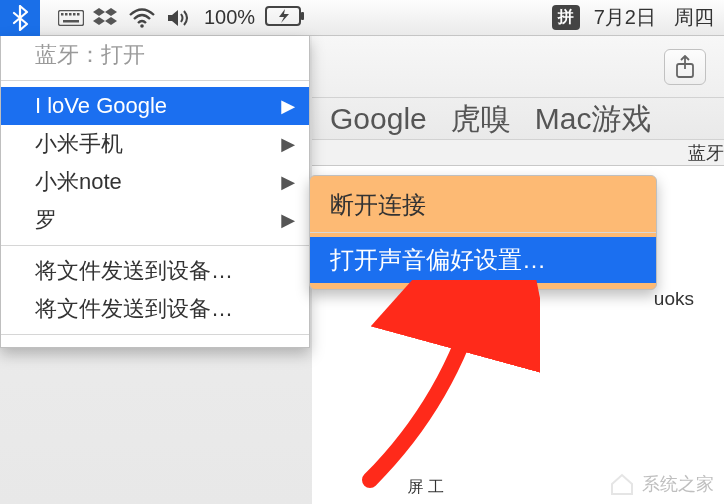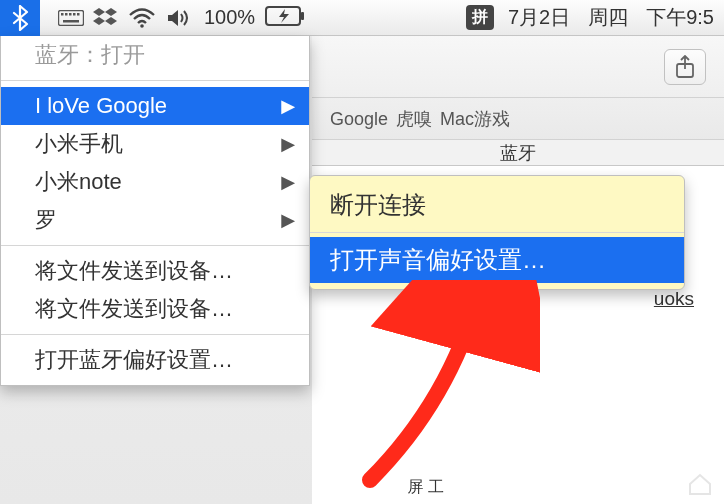--- a/index.html
+++ b/index.html
@@ -44,22 +44,22 @@
     .dd-row.disabled { color:#9a9a9a; }
     .dd-row.section { color:#9a9a9a; font-size:22px;}
     .dd-row.selected { background:#1b6ff0; color:#fff; }
     .dd-sep { height:1px; background:#d6d6d6; margin:6px 0;}
     .arrow-ind {
       position:absolute; right:14px; font-size:18px;
       color: inherit;
     }
     .submenu {
       position:absolute; left:309px; top:175px;
-      width: 376px;
-      background:#fef9c3;
+      width: 348px;
+      background:#fdba74;
       border:1px solid #bfbfbf;
       border-radius:6px;
       box-shadow: 0 6px 14px rgba(0,0,0,0.25);
       z-index:40;
       padding:6px 0;
     }
     .sm-row {
       height:46px; display:flex; align-items:center;
       padding:0 20px; font-size:24px; color:#333;
     }
@@ -76,36 +76,36 @@
       display:flex; align-items:center; justify-content:flex-end;
       padding-right:18px;
     }
     .share-btn {
       width:42px; height:36px;
       border:1px solid #c1c1c1; border-radius:6px;
       background:linear-gradient(#fdfdfd,#efefef);
       display:flex; align-items:center; justify-content:center;
     }
     .bookmark-bar {
-      height:42px; display:flex; align-items:center; gap:8px;
-      padding-left:18px; font-size:18px; color:#555;
+      height:42px; display:flex; align-items:center; gap:24px;
+      padding-left:18px; font-size:30px; color:#555;
     }
     .tabstrip {
       height:26px; background:#f2f2f2;
       position:absolute; bottom:0; left:0; right:0;
       border-top:1px solid #d2d2d2;
-      font-size:18px; text-align:center; padding-right:0; line-height:26px; color:#333;font-family:Liberation Serif, serif;
+      font-size:18px; text-align:right; padding-right:0; line-height:26px; color:#333;font-family:Liberation Serif, serif;
     }
     .page-bg {
       position:absolute; top:166px; left:312px; right:0; bottom:0;
       background:#fff; z-index:1;
     }
     .page-link {
       position:absolute; top:288px; right:30px;
-      font-size:19px; color:#333; text-decoration:underline;
+      font-size:19px; color:#333; 
       z-index:2;
     }
     .red-arrow {
       position:absolute; left:340px; top:280px;
       z-index:50; pointer-events:none;
     }
     .watermark {
       position:absolute; right:10px; bottom:8px;
       font-size:18px; color:#bfbfbf; z-index:3;
       display:flex; align-items:center; gap:6px;
@@ -164,21 +164,20 @@
           <rect x="1" y="1" width="34" height="18" rx="3" fill="none" stroke="#444" stroke-width="2"></rect>
           <rect x="36" y="6" width="3" height="8" rx="1" fill="#444"></rect>
           <path d="M20 3 L14 11 L19 11 L16 17 L24 8 L19 8 Z" fill="#444"></path>
         </svg>
     </span>
   </div>
   <div class="mb-end">
     <span style="background:#444;color:#fff;font-size:16px;padding:2px 6px;border-radius:4px;font-weight:600;">拼</span>
     <span class="mb-text">7月2日</span>
     <span class="mb-text">周四</span>
-    <span class="mb-text">下午9:5</span>
   </div>
 </div>
 
 <div class="dropdown">
   <div class="dd-row disabled">
       <span>蓝牙：打开</span>
     </div>
   <div class="dd-sep"></div>
   <div class="dd-row selected">
     <span>I loVe Google</span>
@@ -197,23 +196,20 @@
     <span class="arrow-ind" style="color:#555">▶</span>
   </div>
   <div class="dd-sep"></div>
   <div class="dd-row">
       <span>将文件发送到设备…</span>
     </div>
   <div class="dd-row">
       <span>将文件发送到设备…</span>
     </div>
   <div class="dd-sep"></div>
-  <div class="dd-row">
-      <span>打开蓝牙偏好设置…</span>
-    </div>
 </div>
 
 <div class="submenu">
   <div class="sm-row">
       <span>断开连接</span>
     </div>
   <div class="sm-sep"></div>
   <div class="sm-row selected">
       <span>打开声音偏好设置…</span>
     </div>
@@ -249,13 +245,14 @@
   </defs>
   <path d="M30 200 Q110 120 140 10" stroke="#ff2a1a" stroke-width="16" fill="none" marker-end="url(#ah)" stroke-linecap="round"></path>
 </svg>
 
 <span class="partial-text">屏 工</span>
 
 <div class="watermark">
   <svg width="28" height="24" viewBox="0 0 28 24">
       <path d="M4 12 L14 3 L24 12 L24 22 L4 22 Z" fill="none" stroke="#bfbfbf" stroke-width="2"></path>
     </svg>
+  <span>系统之家</span>
 </div>
 
 </body></html>

